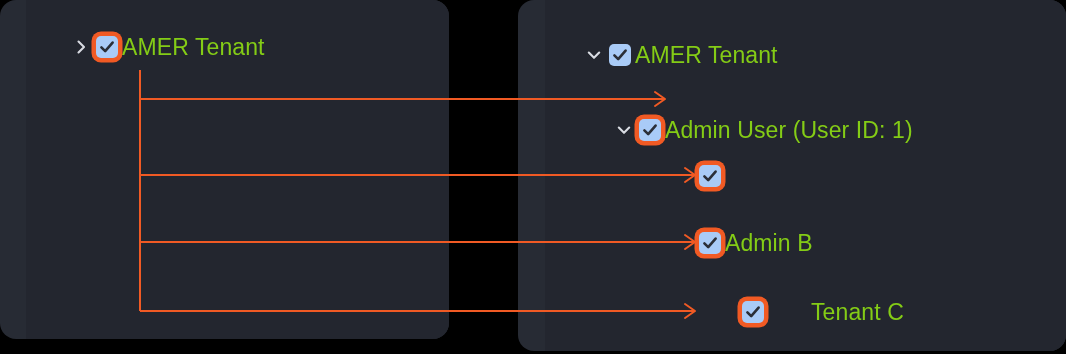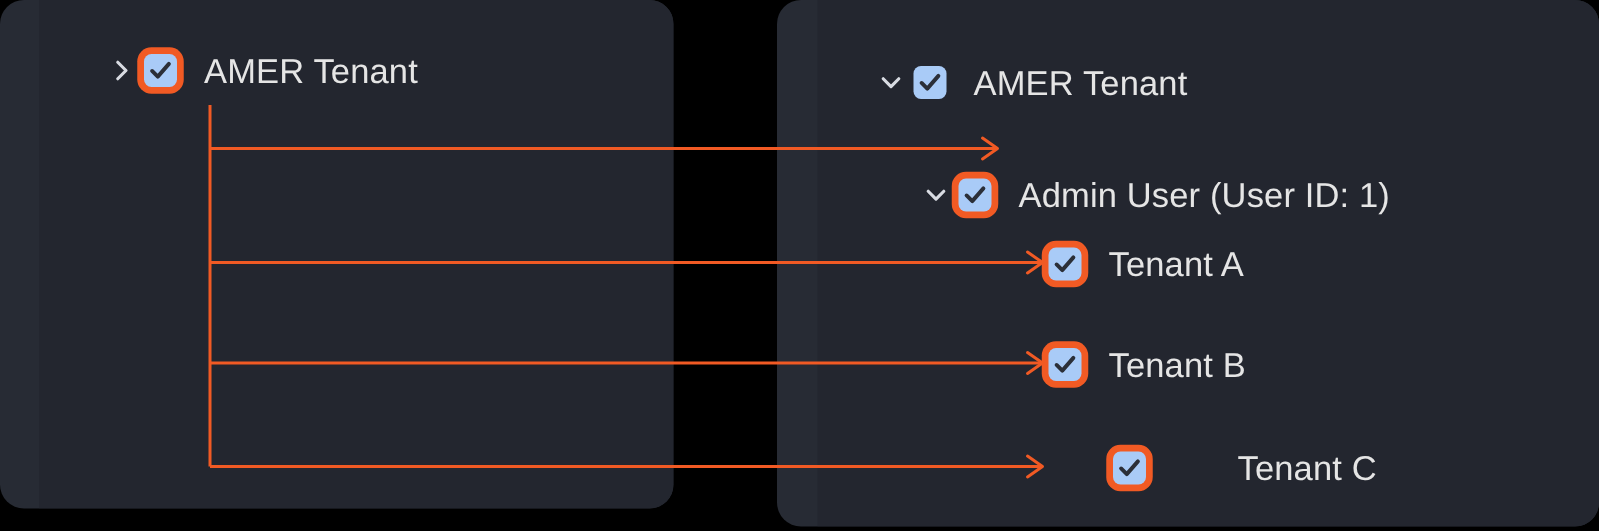--- a/index.html
+++ b/index.html
@@ -82,22 +82,21 @@
     height: 22px;
     border-radius: 5px;
     background: #a9cbf7;
     display: flex;
     align-items: center;
     justify-content: center;
   }
   .cb-box svg { display: block; }
 
   .row-label {
-    margin-left: 14px;
-    color: #e5e5e5;
+    color: #84cc16;
     font-size: 23px;
     line-height: 1;
     letter-spacing: 0.1px;
     text-align: right;
   }
   .row-label.lbl-left {
     font-size: 23px;
   }
 
   
@@ -173,33 +172,32 @@
 
     <div class="row" style="left:155px; top:161px;">
       <span class="chev-spacer"></span>
       <span class="cb-wrap hl">
         <span class="cb-box">
           <svg width="18" height="18" viewBox="0 0 18 18">
             <polyline points="3.4,9.3 7.2,13.1 14.6,4.6" fill="none" stroke="#2b2f38" stroke-width="2.6" stroke-linecap="round" stroke-linejoin="round"></polyline>
           </svg>
         </span>
       </span>
-      <span class="row-label">Tenant A</span>
     </div>
 
     <div class="row" style="left:155px; top:228px;">
       <span class="chev-spacer"></span>
       <span class="cb-wrap hl">
         <span class="cb-box">
           <svg width="18" height="18" viewBox="0 0 18 18">
             <polyline points="3.4,9.3 7.2,13.1 14.6,4.6" fill="none" stroke="#2b2f38" stroke-width="2.6" stroke-linecap="round" stroke-linejoin="round"></polyline>
           </svg>
         </span>
       </span>
-      <span class="row-label">Tenant B</span>
+      <span class="row-label">Admin B</span>
     </div>
 
     <div class="row" style="left:155px; top:297px;gap:43px;">
       <span class="chev-spacer"></span>
       <span class="cb-wrap hl">
         <span class="cb-box">
           <svg width="18" height="18" viewBox="0 0 18 18">
             <polyline points="3.4,9.3 7.2,13.1 14.6,4.6" fill="none" stroke="#2b2f38" stroke-width="2.6" stroke-linecap="round" stroke-linejoin="round"></polyline>
           </svg>
         </span>

